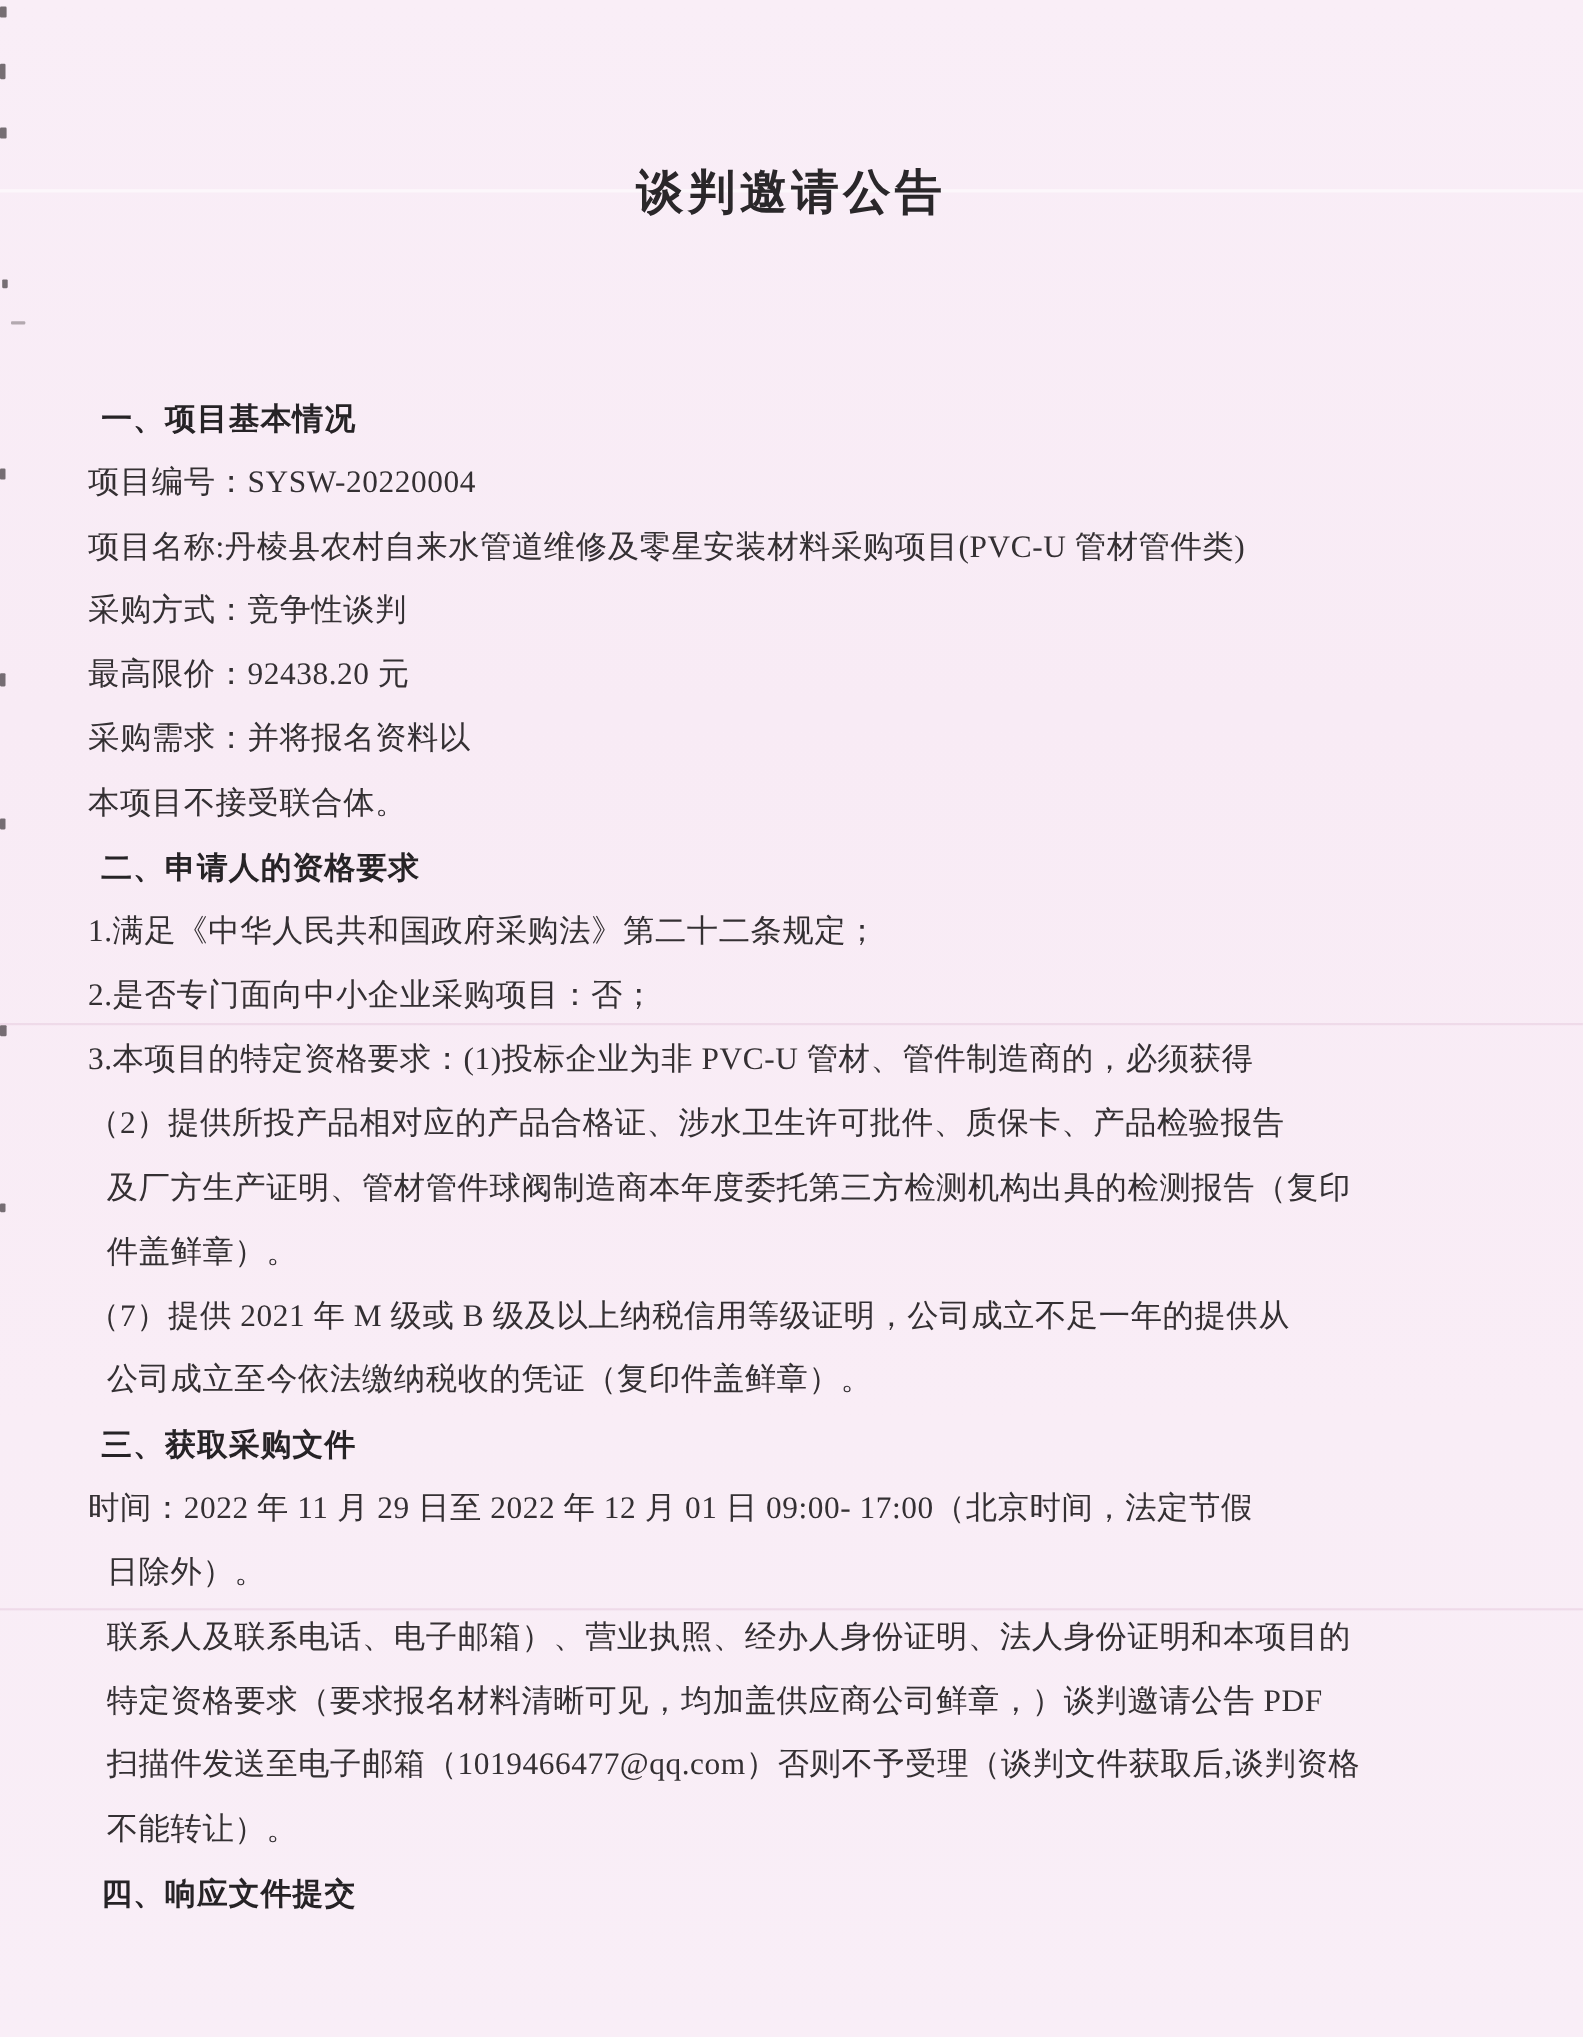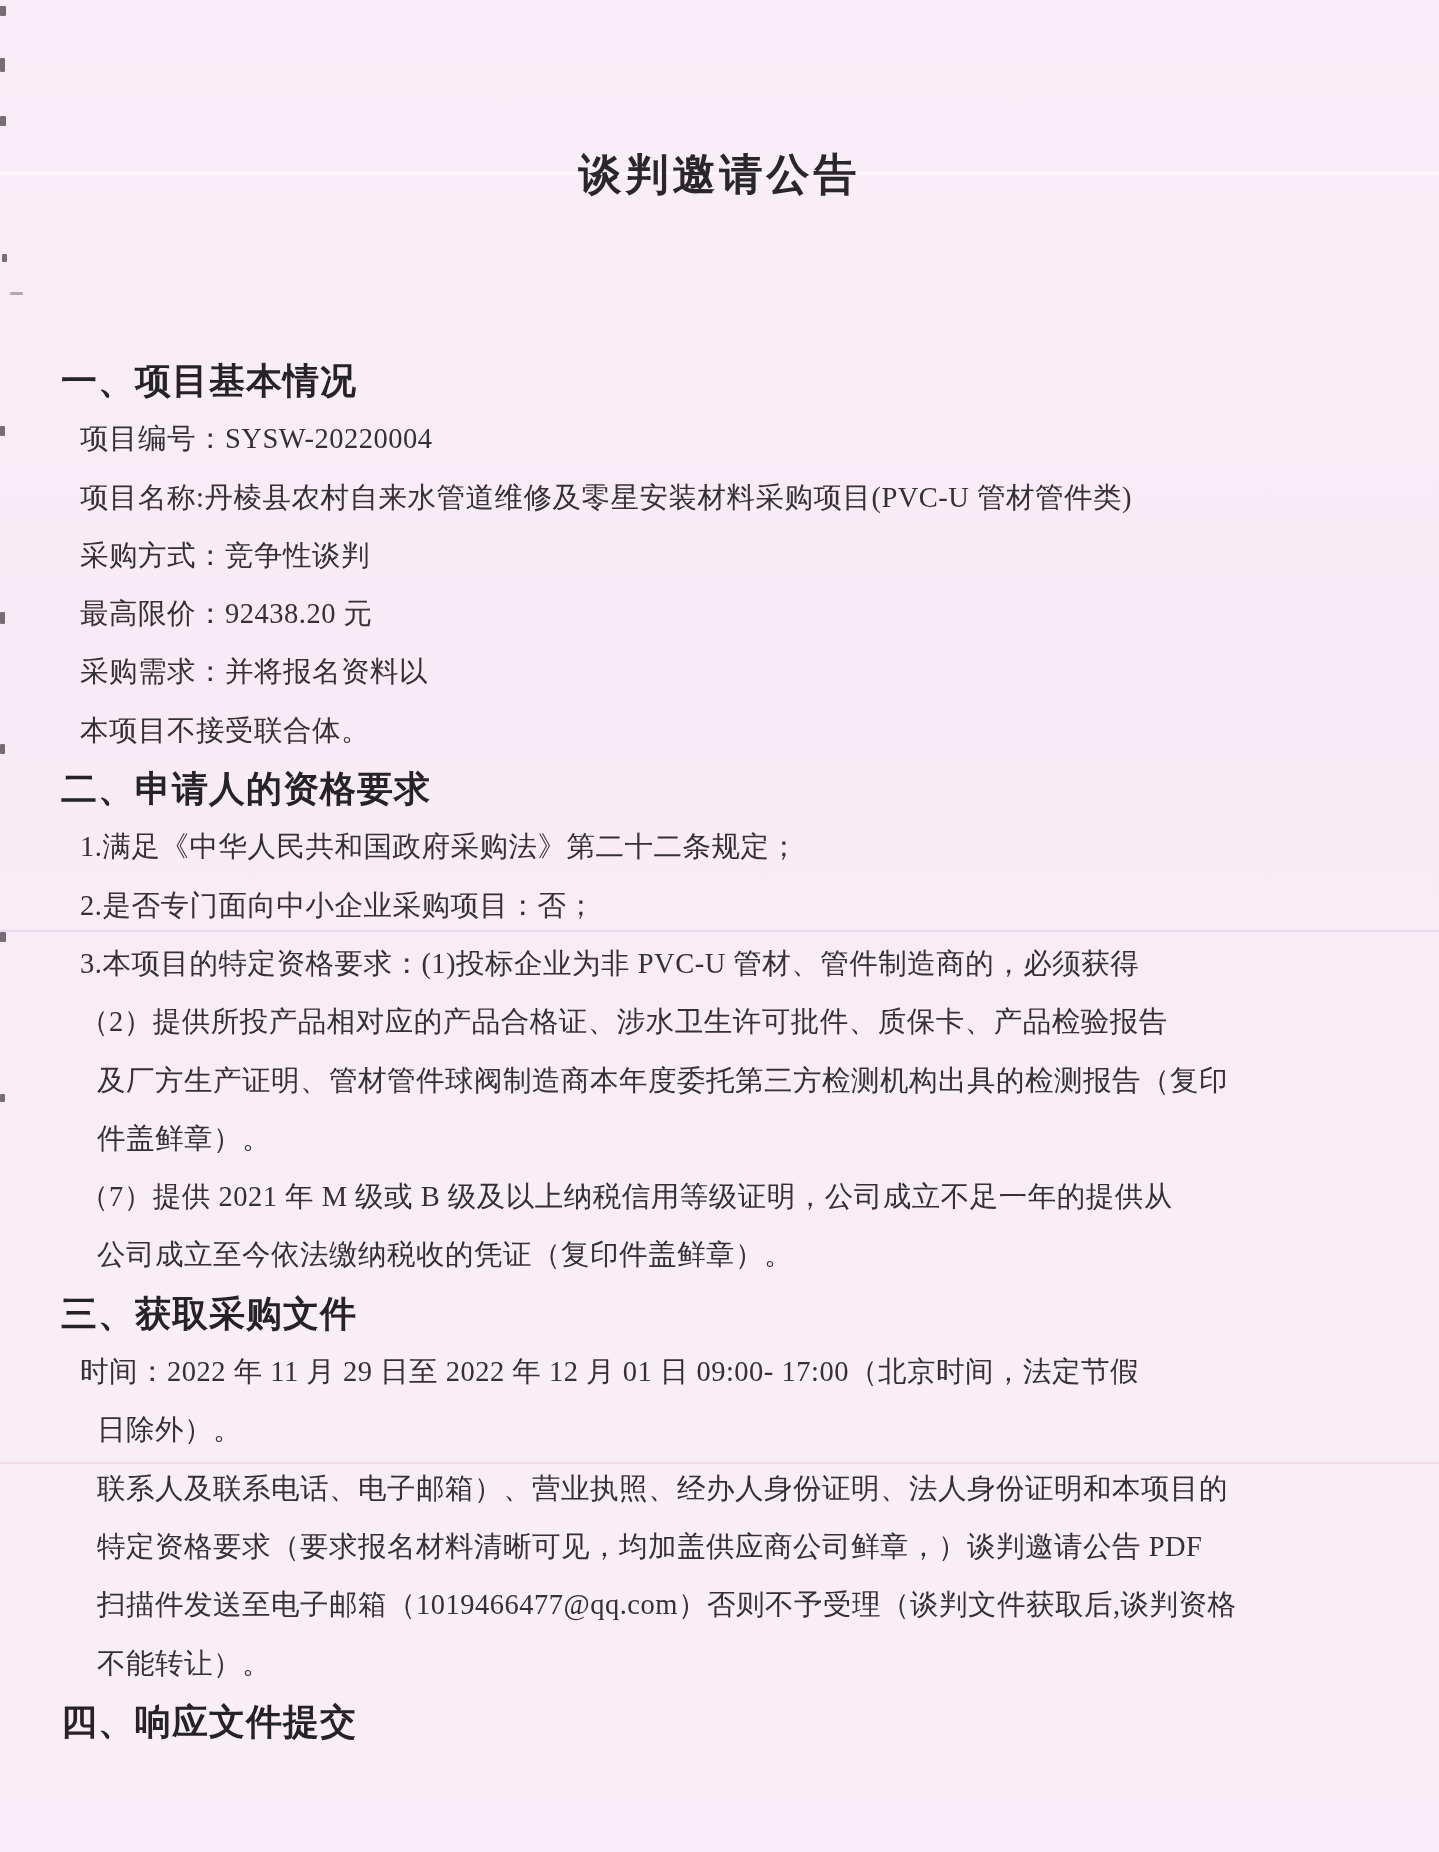--- a/index.html
+++ b/index.html
@@ -23,23 +23,23 @@
     color:#2a272a;
     margin-top:22px;
   }
   .doc{position:absolute;top:352px;left:0;width:1439px}
   .line{
     height:58.3px;line-height:58.3px;
     font-size:28.5px;letter-spacing:0.5px;white-space:nowrap;
     color:#343033;
   }
   .line.h{
-    padding-left:61px;
+    padding-left:92px;
     font-family:"Liberation Sans","DejaVu Sans",sans-serif;
-    font-weight:700;font-size:36px;color:#262326;letter-spacing:1px;
+    font-weight:700;font-size:28px;color:#262326;letter-spacing:1px;
   }
   .line.i{padding-left:80px}
   .line.f{padding-left:97px}
   .mark{position:absolute;background:#4a4347;border-radius:1px;opacity:0.75}
 </style>
 </head>
 <body>
 
 <div class="page">
 

